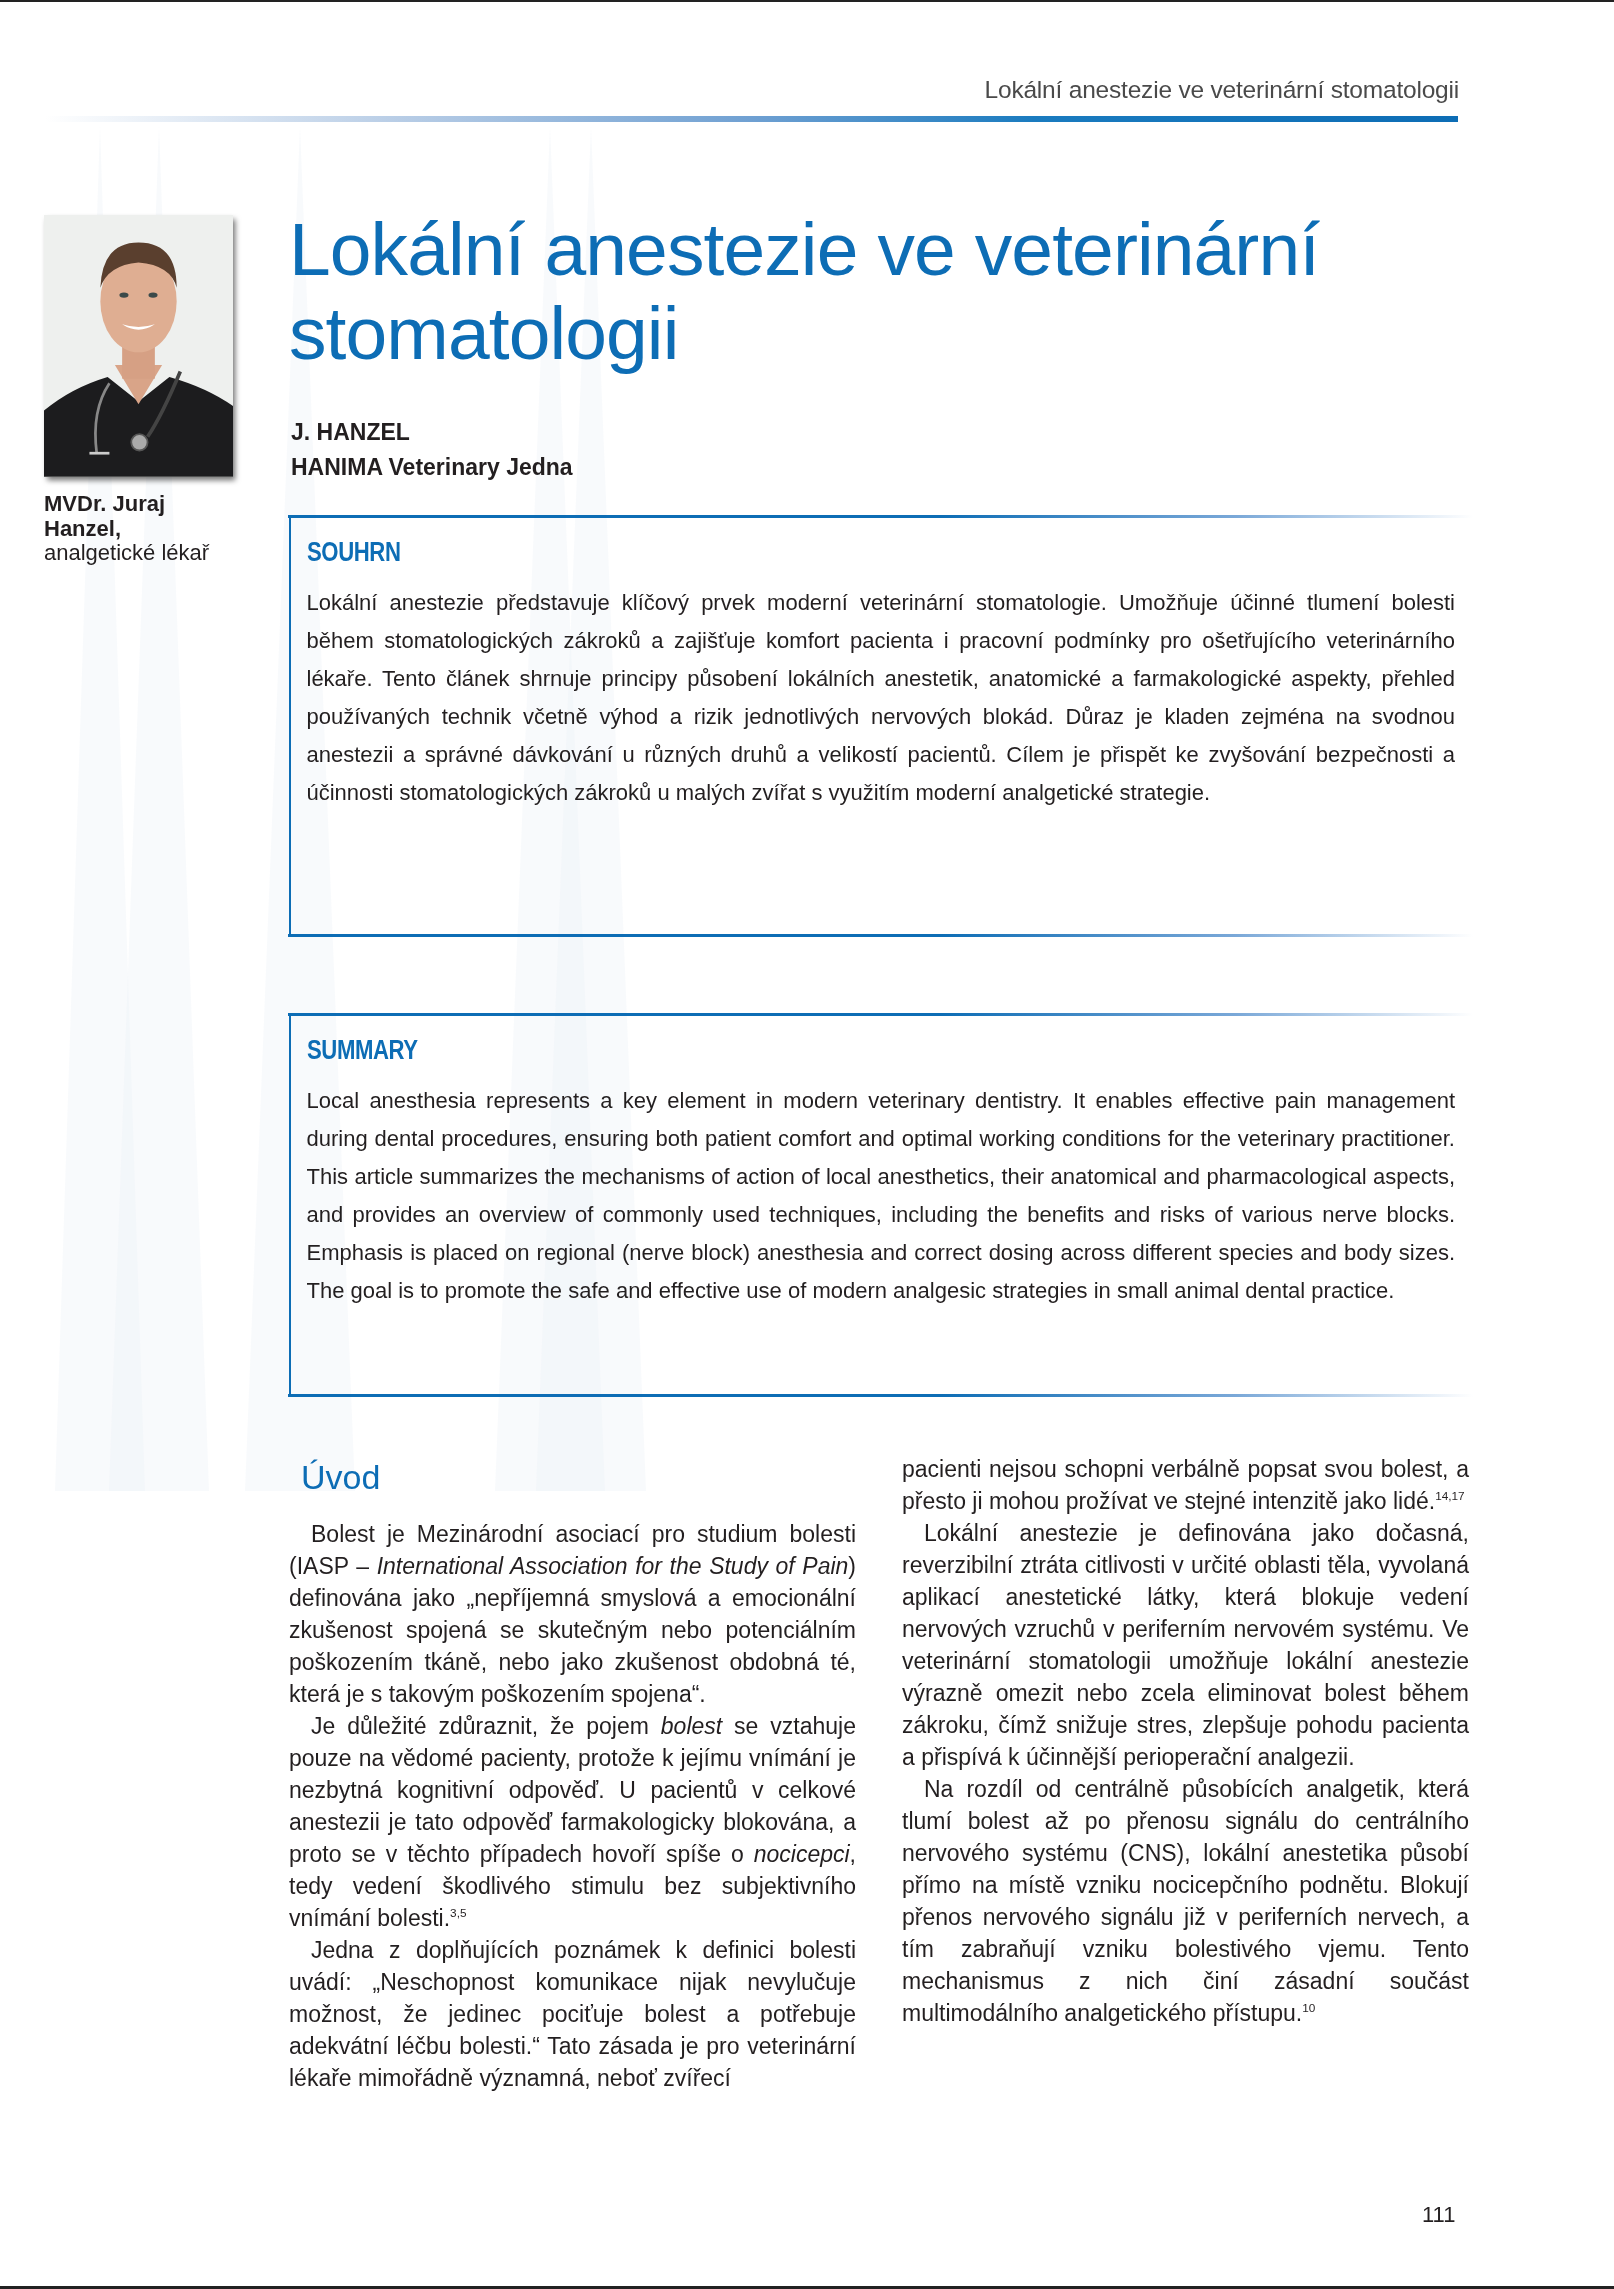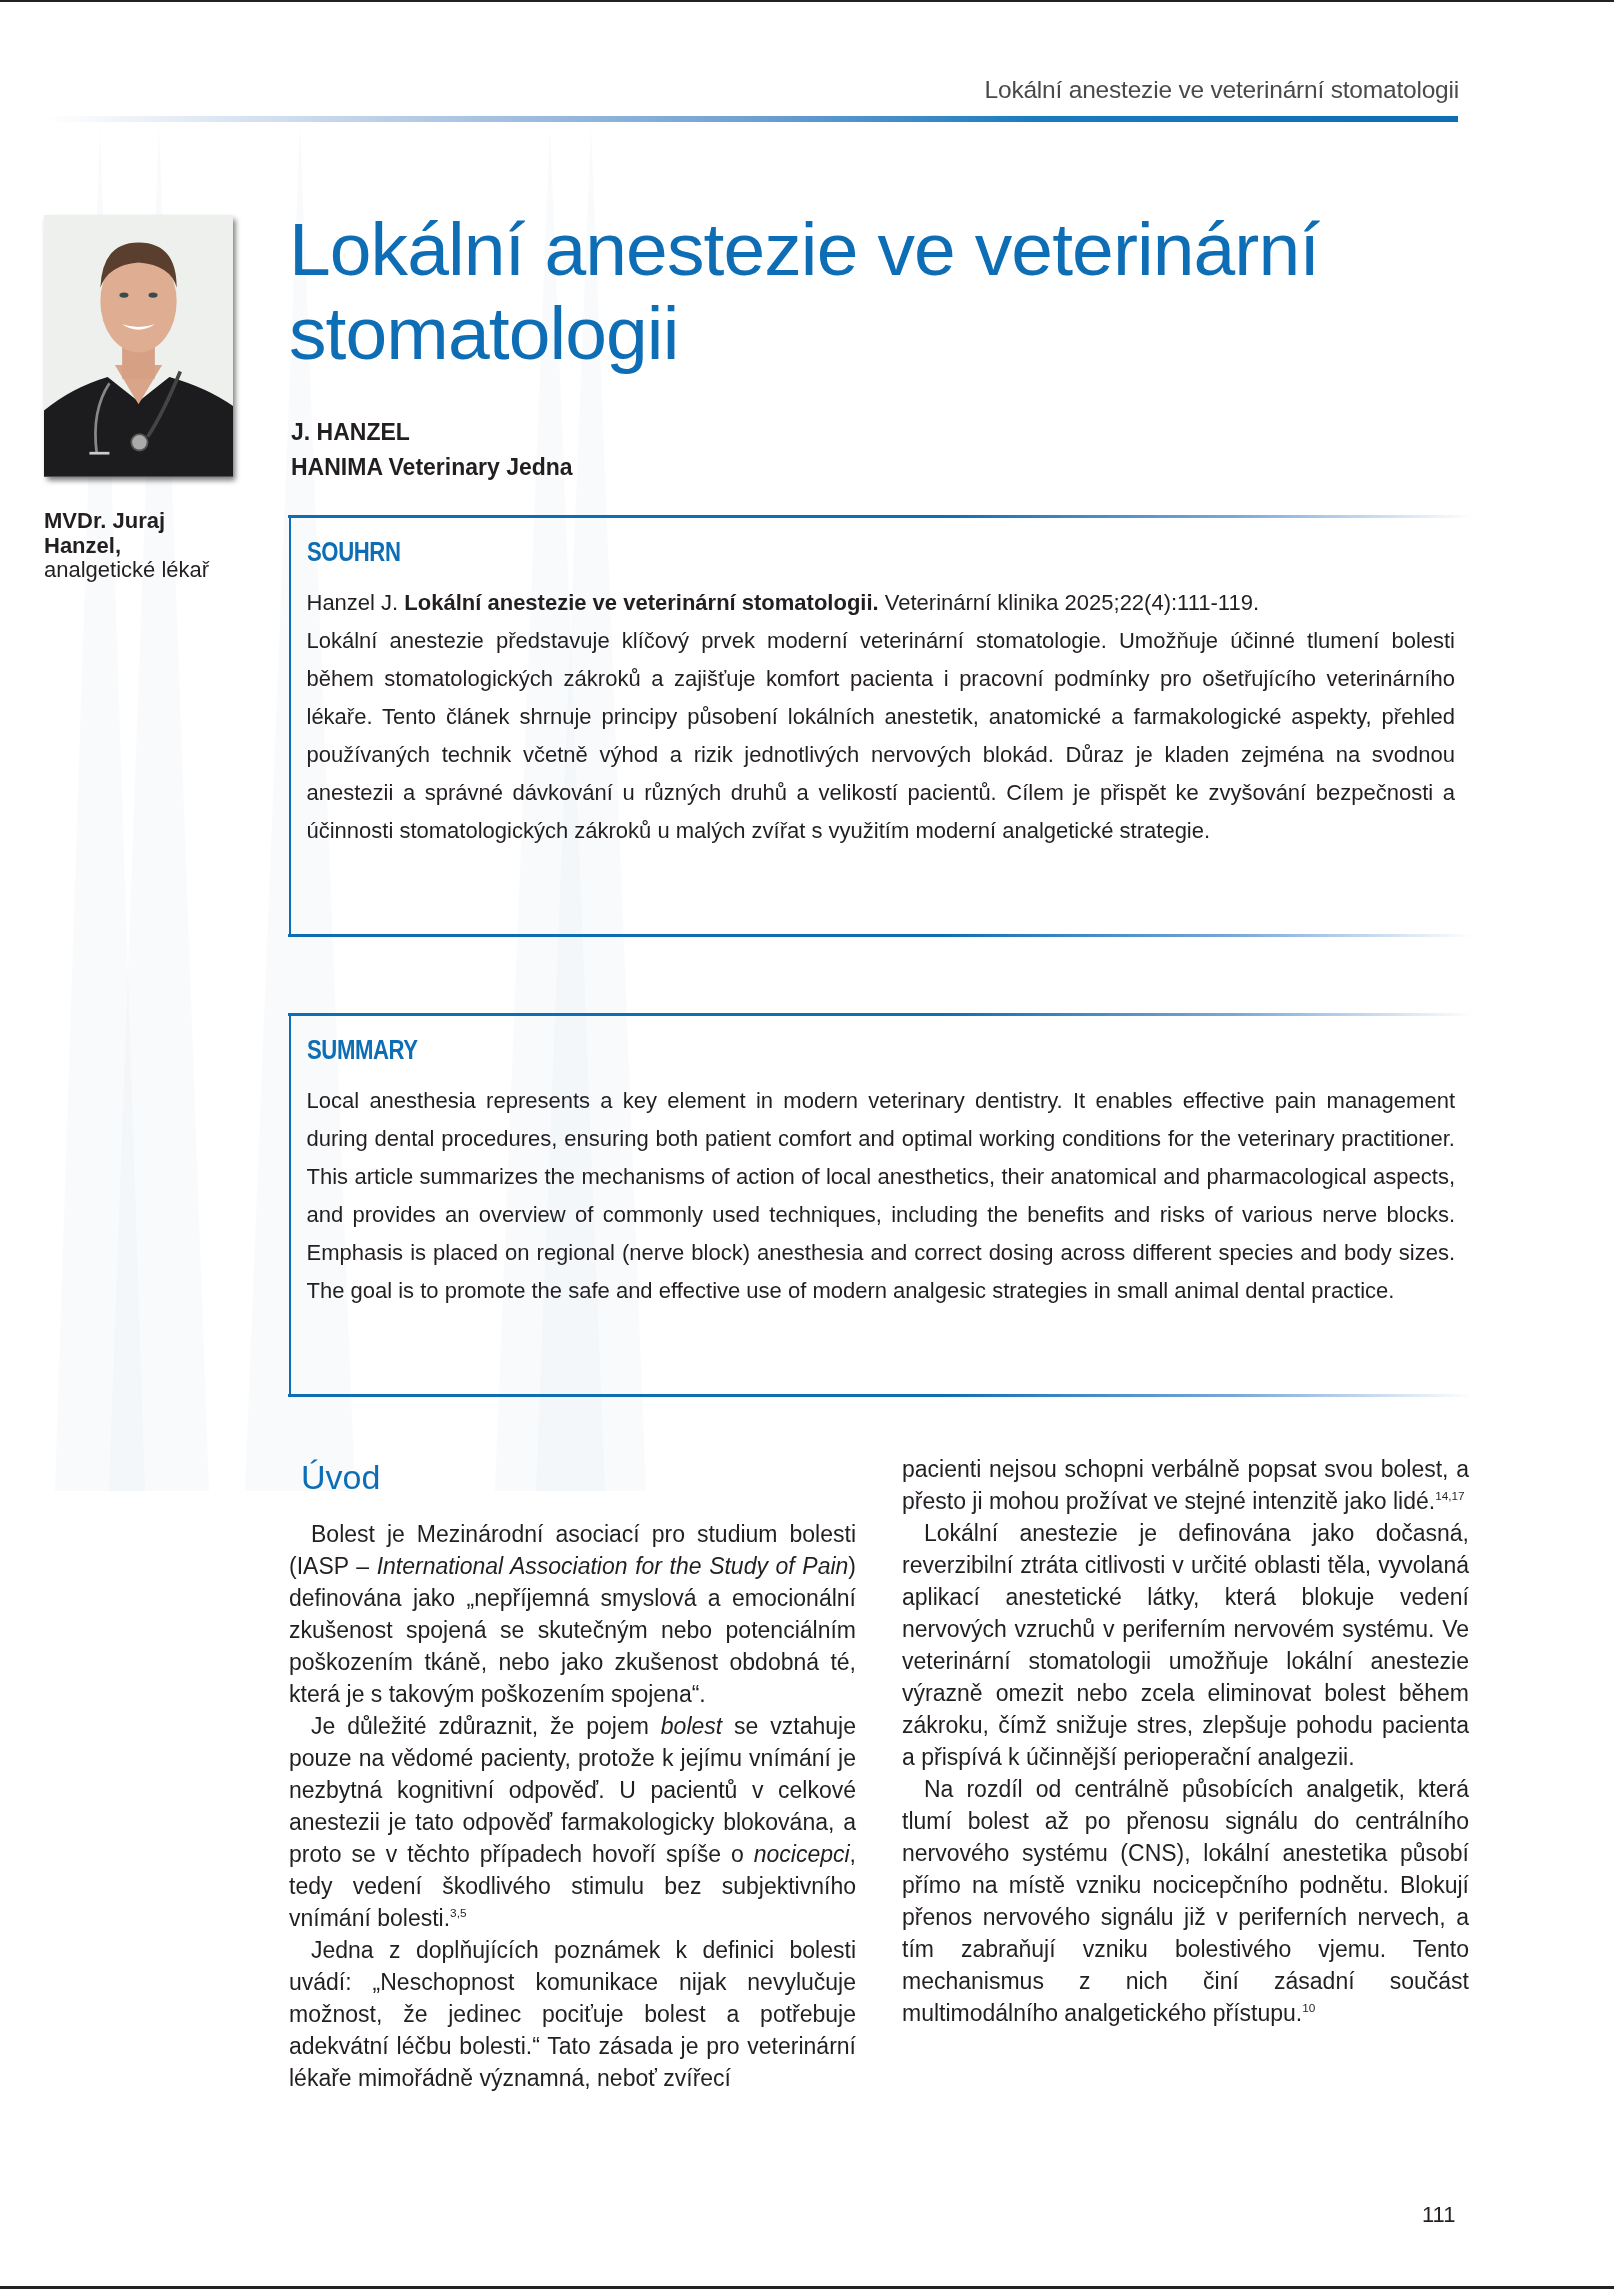--- a/index.html
+++ b/index.html
@@ -23,21 +23,21 @@
     position: absolute; left: 45px; top: 116px; width: 1413px; height: 6.4px;
     background: linear-gradient(to right, rgba(255,255,255,0) 0%, #b8cde6 25%, #6fa0d2 50%, #1a7bbf 70%, #0d6db5 100%);
   }
 
   .portrait {
     position: absolute; left: 44px; top: 215px; width: 189px; height: 262px;
     box-shadow: 2.7px 3.6px 5.5px rgba(0,0,0,0.55);
     background: #f0f1ef; overflow: hidden;
   }
   .portrait-caption {
-    position: absolute; left: 44px; top: 509px; width: 200px;
+    position: absolute; left: 44px; top: 492px; width: 200px;
     font-size: 22px; line-height: 24.5px; color: #231f20;
   }
   .portrait-caption .name { font-weight: bold; display: block; }
   .portrait-caption .role { display: block; }
 
   .title {
     position: absolute; left: 289px; top: 207px; width: 1182px;
     font-size: 75px; line-height: 84px; color: #0d6db5; font-weight: normal;
     letter-spacing: -0.9px; margin: 0;
   }
@@ -126,21 +126,20 @@
 
 <div class="authors">
   <div>J. HANZEL</div>
   <div>HANIMA Veterinary Jedna</div>
 </div>
 
 <div class="abstract-box souhrn">
   <div class="box-inner">
     <div class="box-heading">SOUHRN</div>
     <div class="box-text">
-      <span class="cite"><span>Hanzel J. </span><b>Lokální anestezie ve veterinární stomatologii.</b><span> Veterinární klinika 2025;22(4):111-119.</span></span>
       <span>Lokální anestezie představuje klíčový prvek moderní veterinární stomatologie. Umožňuje účinné tlumení bolesti během stomatologických zákroků a zajišťuje komfort pacienta i pracovní podmínky pro ošetřujícího veterinárního lékaře. Tento článek shrnuje principy působení lokálních anestetik, anatomické a farmakologické aspekty, přehled používaných technik včetně výhod a rizik jednotlivých nervových blokád. Důraz je kladen zejména na svodnou anestezii a správné dávkování u různých druhů a velikostí pacientů. Cílem je přispět ke zvyšování bezpečnosti a účinnosti stomatologických zákroků u malých zvířat s využitím moderní analgetické strategie.</span>
     </div>
   </div>
 </div>
 
 <div class="abstract-box summary">
   <div class="box-inner">
     <div class="box-heading">SUMMARY</div>
     <div class="box-text">
       <span>Local anesthesia represents a key element in modern veterinary dentistry. It enables effective pain management during dental procedures, ensuring both patient comfort and optimal working conditions for the veterinary practitioner. This article summarizes the mechanisms of action of local anesthetics, their anatomical and pharmacological aspects, and provides an overview of commonly used techniques, including the benefits and risks of various nerve blocks. Emphasis is placed on regional (nerve block) anesthesia and correct dosing across different species and body sizes. The goal is to promote the safe and effective use of modern analgesic strategies in small animal dental practice.</span>

